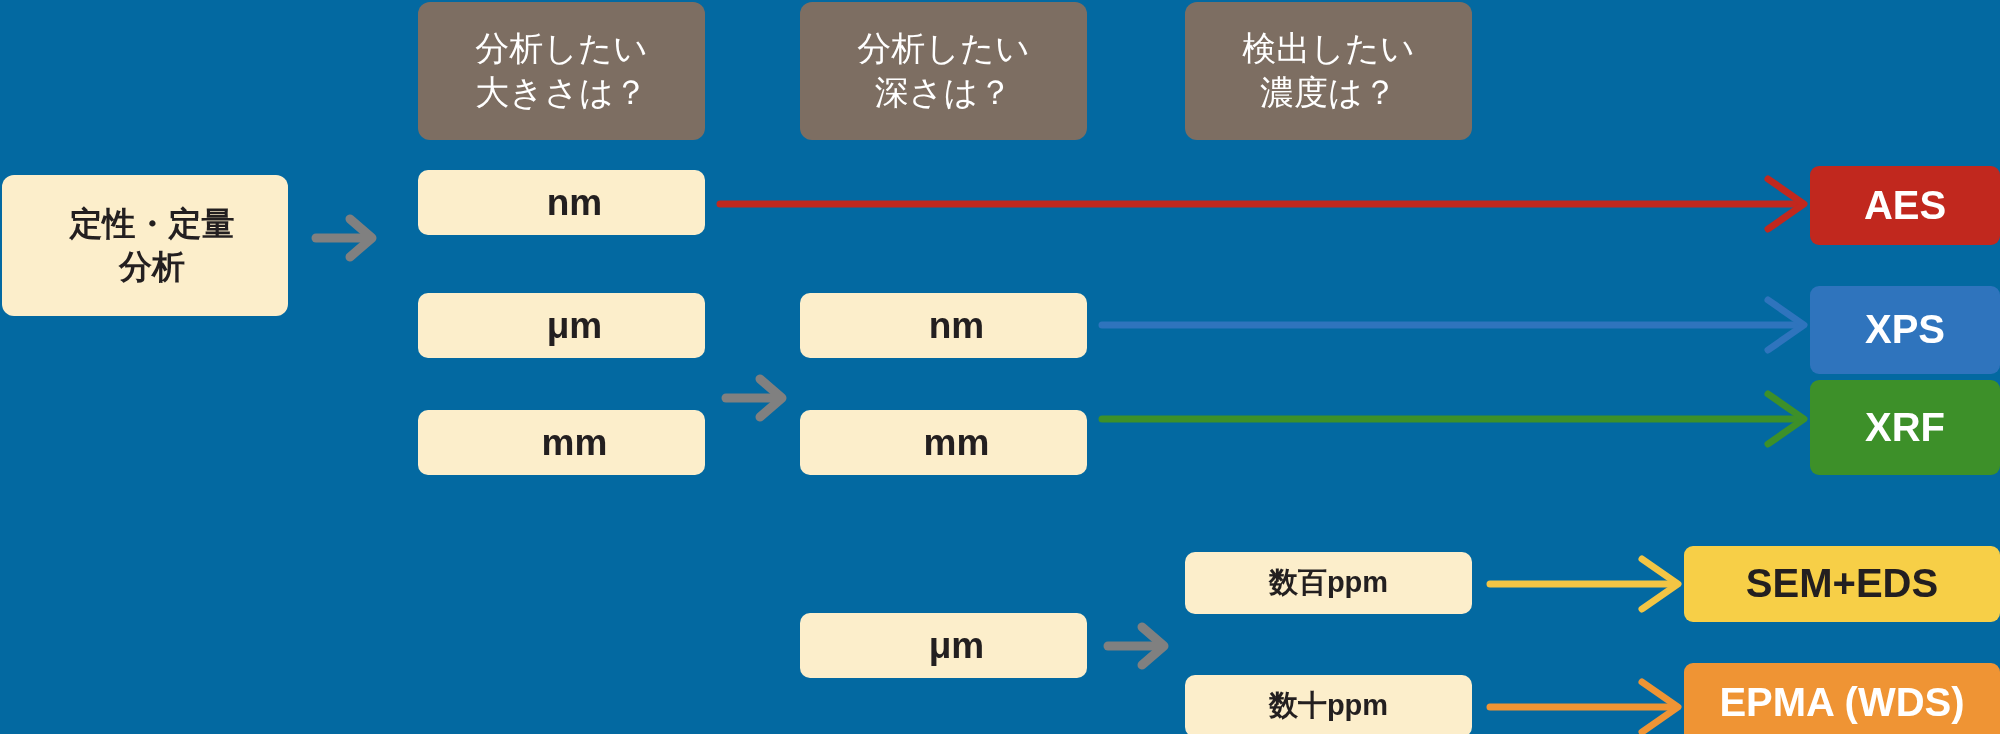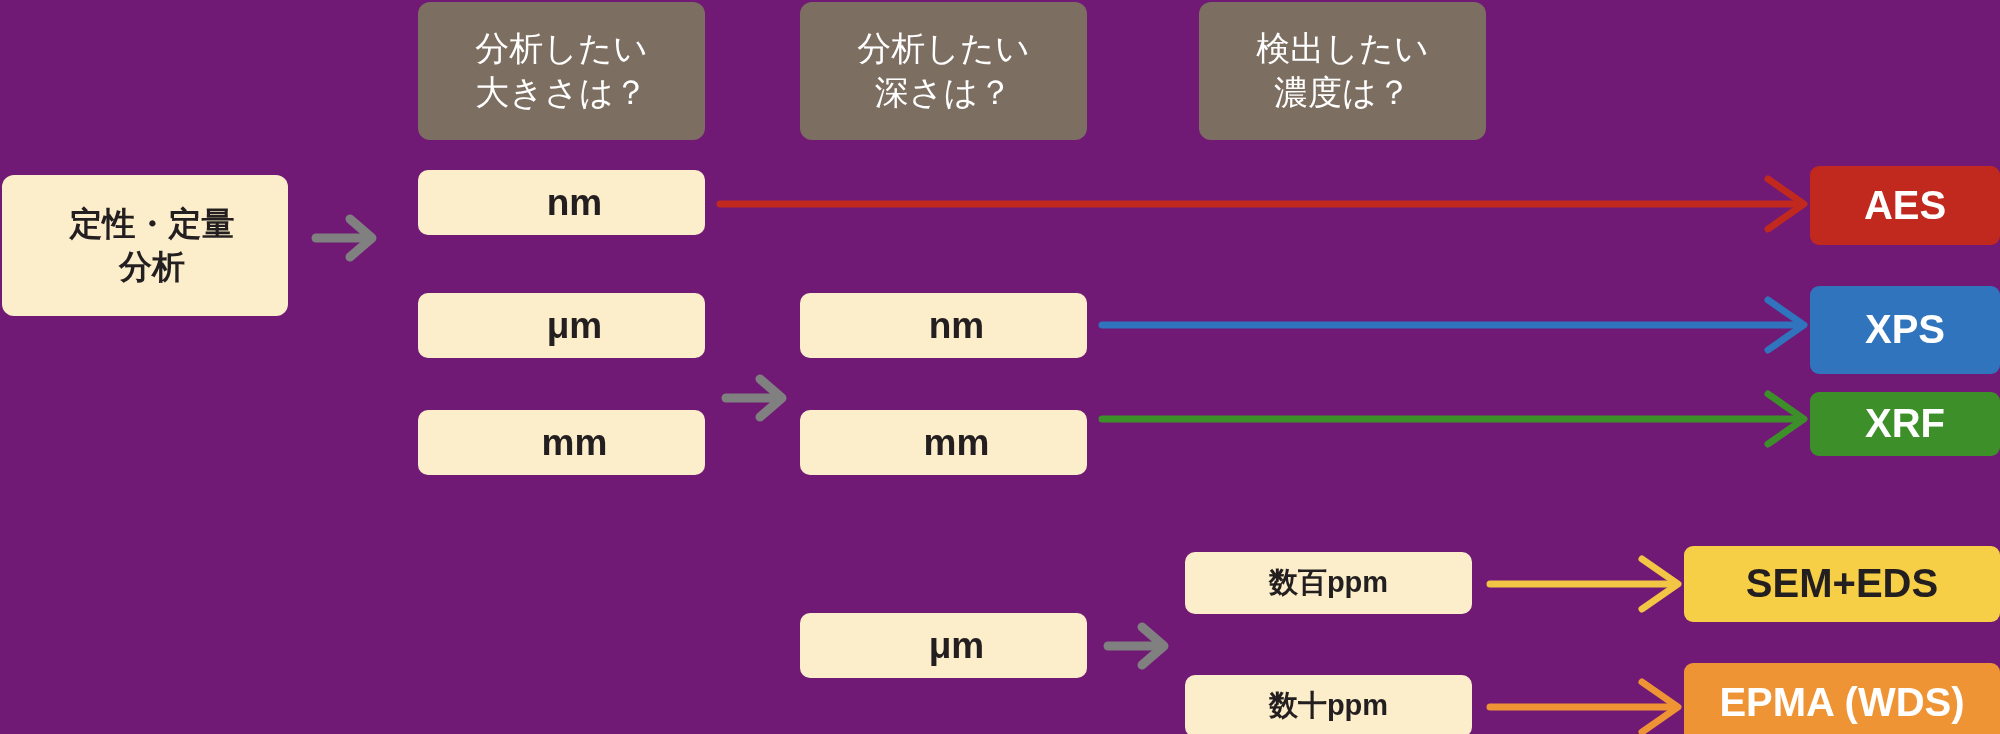--- a/index.html
+++ b/index.html
@@ -8,21 +8,21 @@
     padding: 0;
     background: #ffffff;
   }
   body {
     font-family: "Liberation Sans", "DejaVu Sans", sans-serif;
   }
   #canvas {
     position: relative;
     width: 2000px;
     height: 734px;
-    background: #701a75;
+    background: #0369a1;
     overflow: hidden;
   }
 
   
   .box {
     position: absolute;
     box-sizing: border-box;
     display: flex;
     align-items: center;
     justify-content: center;
@@ -86,21 +86,21 @@
 <body>
 
 <div id="canvas">
 
   <div class="box header" style="left:418px; top:2px; width:287px; height:138px;">分析したい
 大きさは？</div>
 
   <div class="box header" style="left:800px; top:2px; width:287px; height:138px;">分析したい
 深さは？</div>
 
-  <div class="box header" style="left:1185px; top:2px; width:287px; height:138px;margin-left:14px;">検出したい
+  <div class="box header" style="left:1185px; top:2px; width:287px; height:138px;">検出したい
 濃度は？</div>
 
   <div class="box cream entry" style="left:2px; top:175px; width:286px; height:141px;">定性・定量
 分析</div>
 
   <div class="arrow" style="left:312px; top:208px; width:72px; height:60px;">
     <svg width="72" height="60" viewBox="0 0 72 60">
       <path d="M4 30 H56" stroke="#808080" stroke-width="9" stroke-linecap="round" fill="none"></path>
       <path d="M38 11 L60 30 L38 49" stroke="#808080" stroke-width="9" stroke-linecap="round" stroke-linejoin="round" fill="none"></path>
     </svg>
@@ -168,19 +168,19 @@
     <svg width="196" height="58" viewBox="0 0 196 58" preserveAspectRatio="none">
       <path d="M2 29 H182" stroke="#ef9434" stroke-width="7" stroke-linecap="round" fill="none" vector-effect="non-scaling-stroke"></path>
       <path d="M154 4 L190 29 L154 54" stroke="#ef9434" stroke-width="7" stroke-linecap="round" stroke-linejoin="round" fill="none" vector-effect="non-scaling-stroke"></path>
     </svg>
   </div>
 
   <div class="box result aes" style="left:1810px; top:166px; width:190px; height:79px;">AES</div>
 
   <div class="box result xps" style="left:1810px; top:286px; width:190px; height:88px;">XPS</div>
 
-  <div class="box result xrf" style="left:1810px; top:380px; width:190px; height:64px;margin-top:12px;">XRF</div>
+  <div class="box result xrf" style="left:1810px; top:380px; width:190px; height:95px;">XRF</div>
 
   <div class="box result sem" style="left:1684px; top:546px; width:316px; height:76px;">SEM+EDS</div>
 
   <div class="box result epma" style="left:1684px; top:655px; width:316px; height:79px;">EPMA (WDS)</div>
 
 </div>
 
 </body></html>

